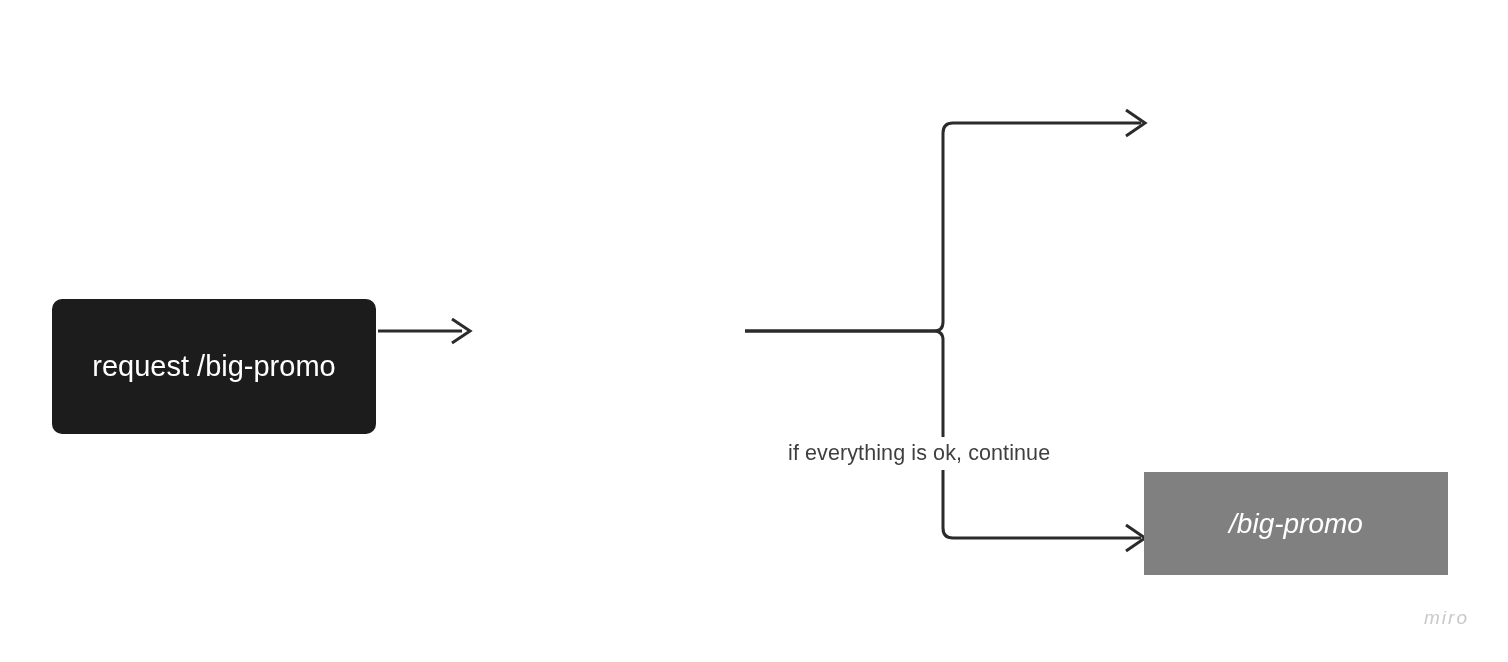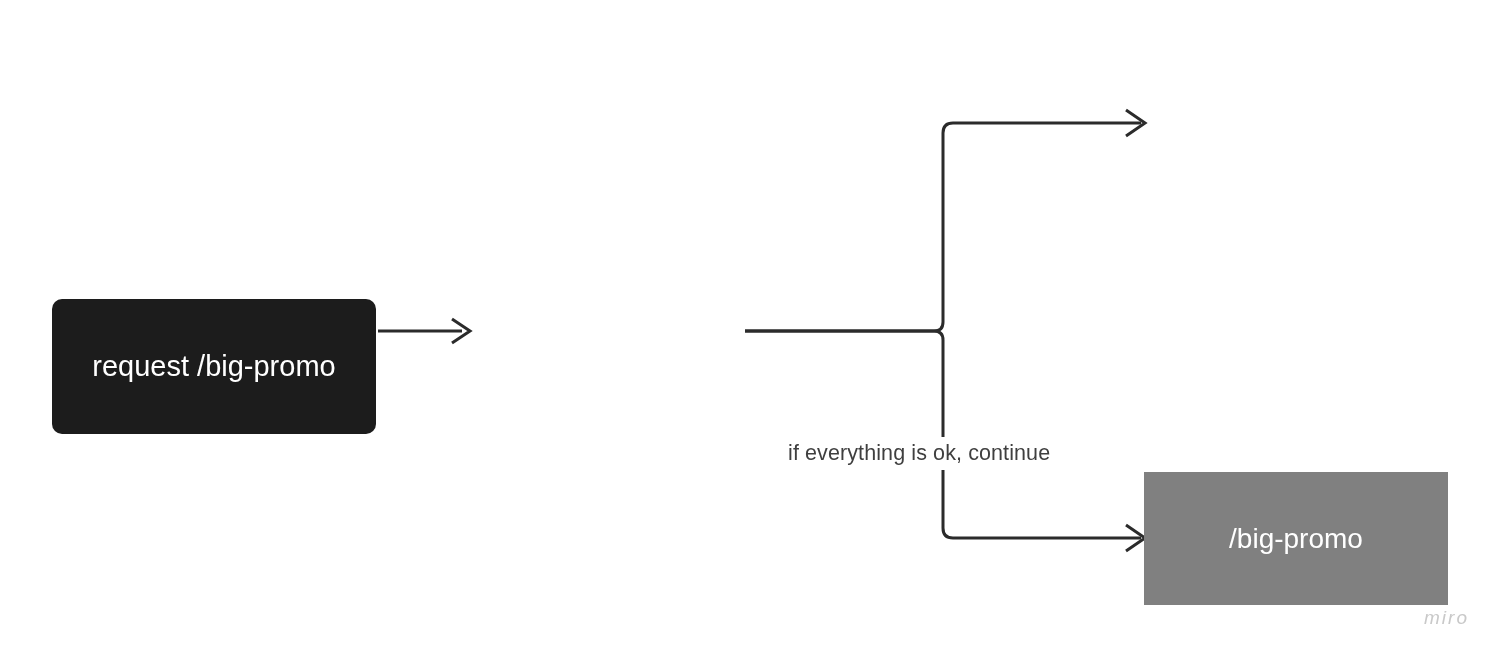--- a/index.html
+++ b/index.html
@@ -61,24 +61,25 @@
     width: 304px;
     height: 133px;
     background: #808080;
     color: #ffffff;
     font-size: 28px;
   }
   .node-bigpromo {
     left: 1144px;
     top: 472px;
     width: 304px;
-    height: 133px;
+    height: 103px;
     background: #808080;
     color: #ffffff;
     font-size: 28px;
+    font-style: italic;
   }
   .edge-label {
     position: absolute;
     background: #ffffff;
     color: #3f3f3f;
     font-size: 21.5px;
     line-height: 1.25;
     white-space: nowrap;
     padding: 3px 4px;
     letter-spacing: 0.1px;

